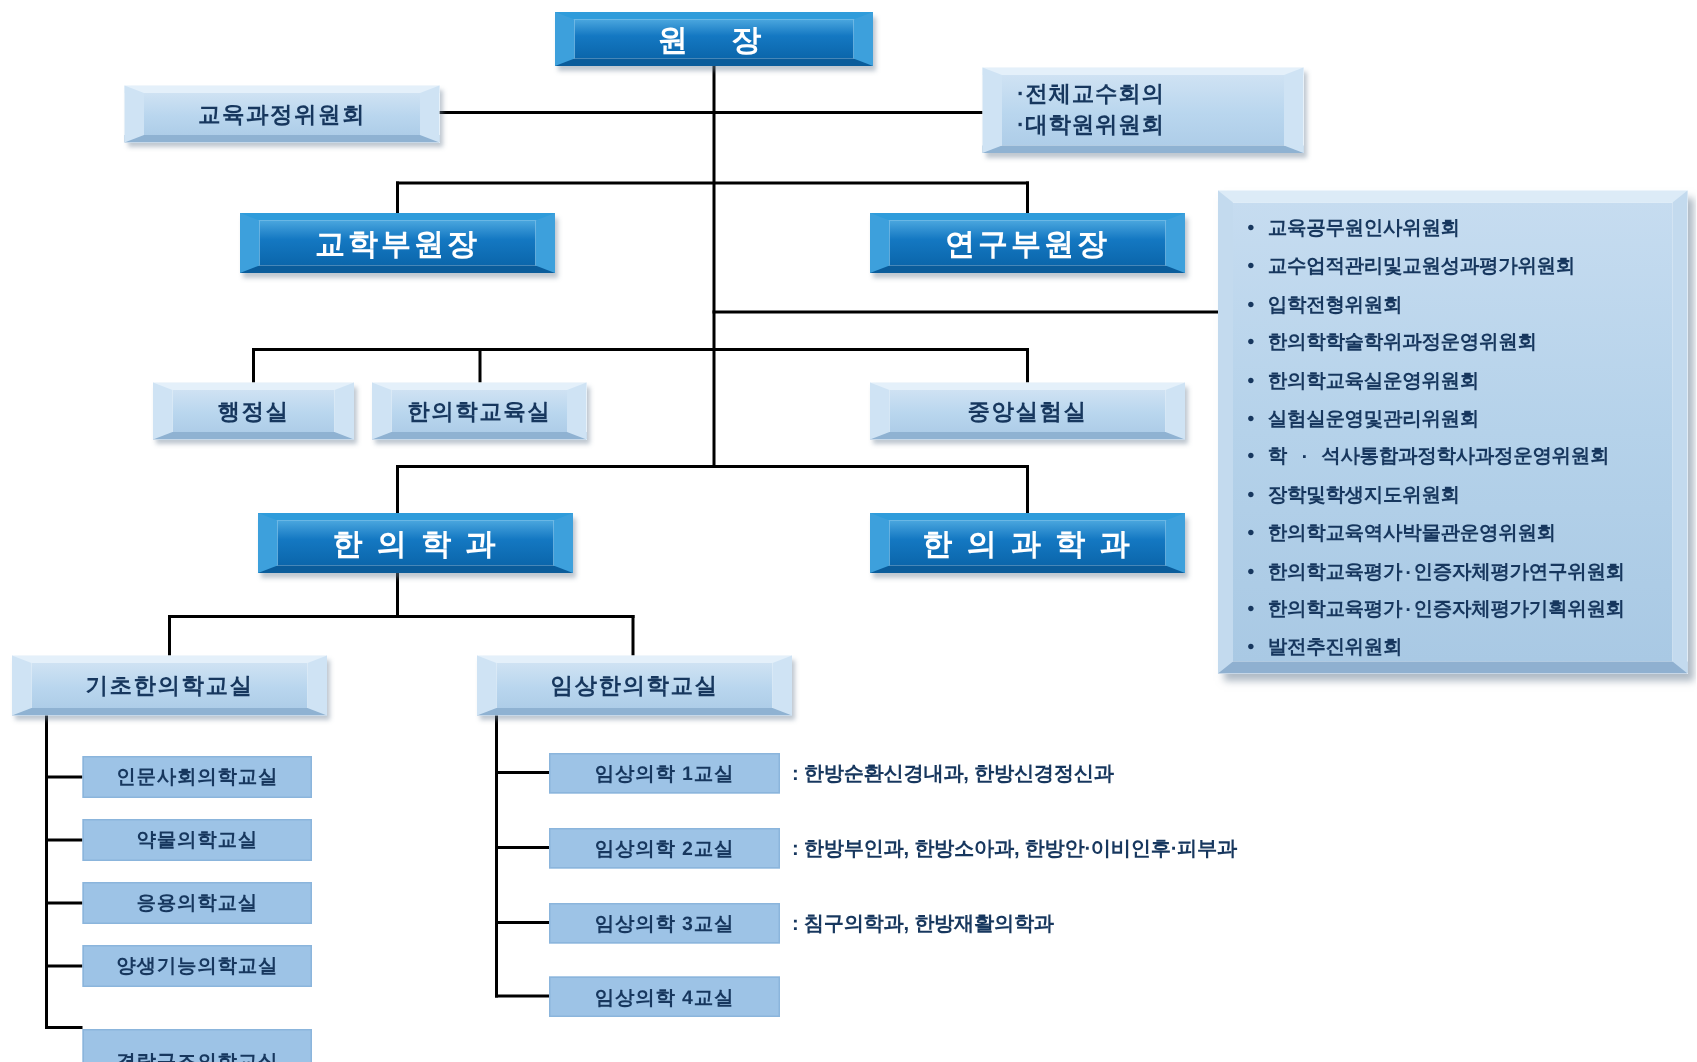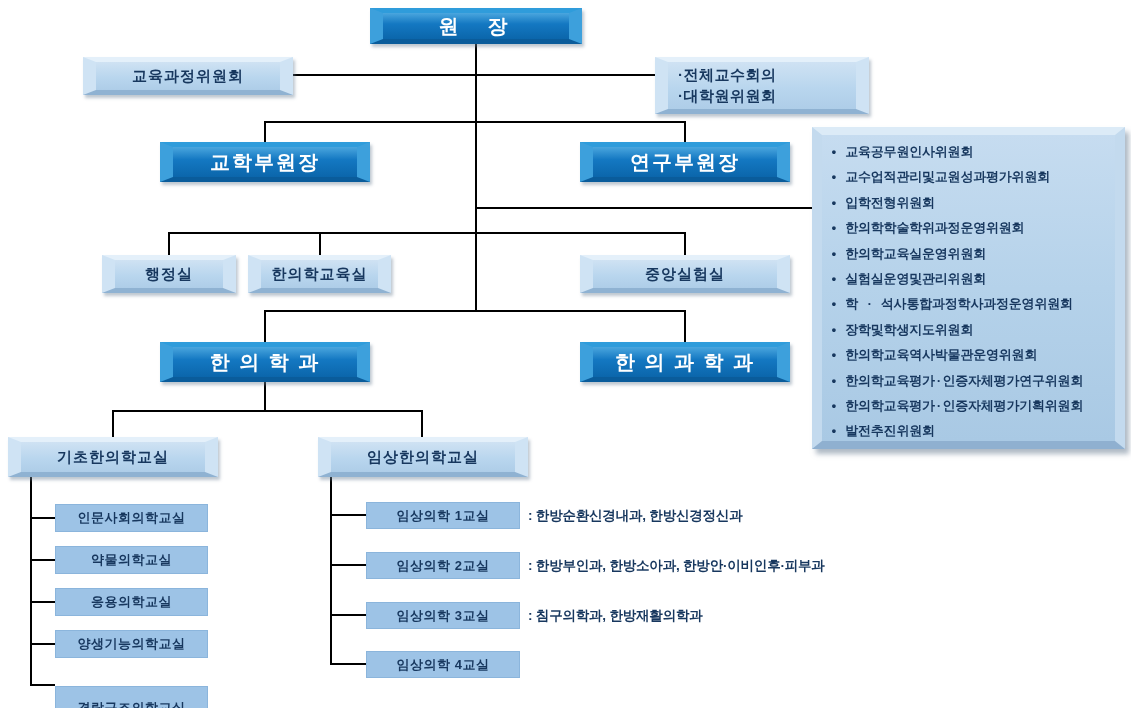--- a/index.html
+++ b/index.html
@@ -15,21 +15,21 @@
 
   .dark { background:linear-gradient(180deg,#4aa6de 0%,#1478c2 42%,#0b66ab 100%);
           border-color:#2f9cdb #3da0dc #0a5c9b #3da0dc;
           color:#ffffff; font-size:20px; letter-spacing:2px; }
   .dark.wide { letter-spacing:6px; }
 
   .light { background:linear-gradient(180deg,#cfe2f3 0%,#b9d6ee 55%,#aecde8 100%);
            border-color:#e4f0fa #cfe3f4 #8fb2d2 #cfe3f4;
            color:#17375e; font-size:15px; letter-spacing:1px; }
 
-  .multi { flex-direction:column; align-items:flex-start; justify-content:center; padding-left:10px; letter-spacing:0.5px;margin-top:12px; }
+  .multi { flex-direction:column; align-items:flex-start; justify-content:center; padding-left:10px; letter-spacing:0.5px; }
   .multi .line-txt { line-height:1.35; }
 
   .flat { background:#9dc3e6; border:1px solid #8bb5dc; color:#17375e; font-size:13px; letter-spacing:0.5px; }
 
   .panel { position:absolute; box-sizing:border-box;
            background:linear-gradient(180deg,#c6dcf0 0%,#b5d2ea 50%,#a9c9e4 100%);
            border-style:solid; border-width:8px 10px;
            border-color:#dcebf7 #c3daee #8fb0d0 #c3daee;
            box-shadow:4px 5px 5px rgba(110,130,150,0.55);font-family:Liberation Mono, monospace; }
   .panel ul { margin:0; padding:5px 0 0 8px; list-style:none; }
@@ -99,21 +99,21 @@
       <li>한의학교육평가·인증자체평가연구위원회</li>
       <li>한의학교육평가·인증자체평가기획위원회</li>
       <li>발전추진위원회</li>
     </ul>
   </div>
 
   <div class="box bevel light" style="left:102px;top:255px;width:134px;height:38px">행정실</div>
   <div class="box bevel light" style="left:248px;top:255px;width:143px;height:38px">한의학교육실</div>
   <div class="box bevel light" style="left:580px;top:255px;width:210px;height:38px">중앙실험실</div>
 
-  <div class="box bevel dark" style="left:160px;top:342px;width:210px;height:40px">한 의 학 과</div>
+  <div class="box bevel dark" style="left:172px;top:342px;width:210px;height:40px">한 의 학 과</div>
   <div class="box bevel dark" style="left:580px;top:342px;width:210px;height:40px">한 의 과 학 과</div>
 
   <div class="box bevel light" style="left:8px;top:437px;width:210px;height:40px">기초한의학교실</div>
   <div class="box bevel light" style="left:318px;top:437px;width:210px;height:40px">임상한의학교실</div>
 
   <div class="box flat" style="left:55px;top:504px;width:153px;height:28px">인문사회의학교실</div>
   <div class="box flat" style="left:55px;top:546px;width:153px;height:28px">약물의학교실</div>
   <div class="box flat" style="left:55px;top:588px;width:153px;height:28px">응용의학교실</div>
   <div class="box flat" style="left:55px;top:630px;width:153px;height:28px">양생기능의학교실</div>
   <div class="box flat" style="left:55px;top:686px;width:153px;height:44px">경락구조의학교실</div>

